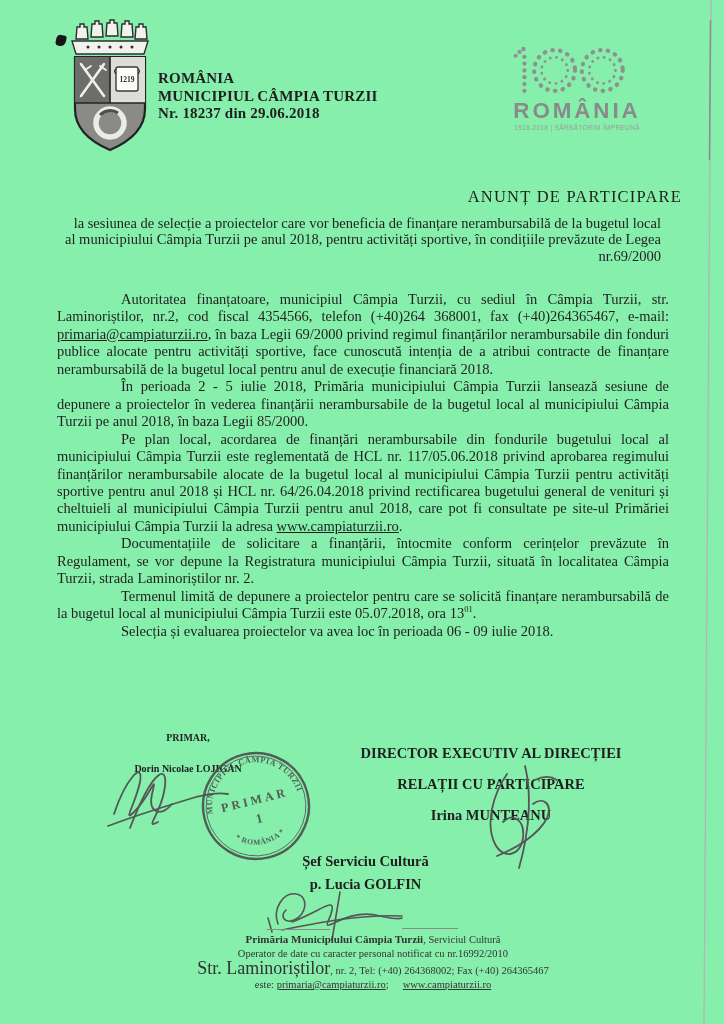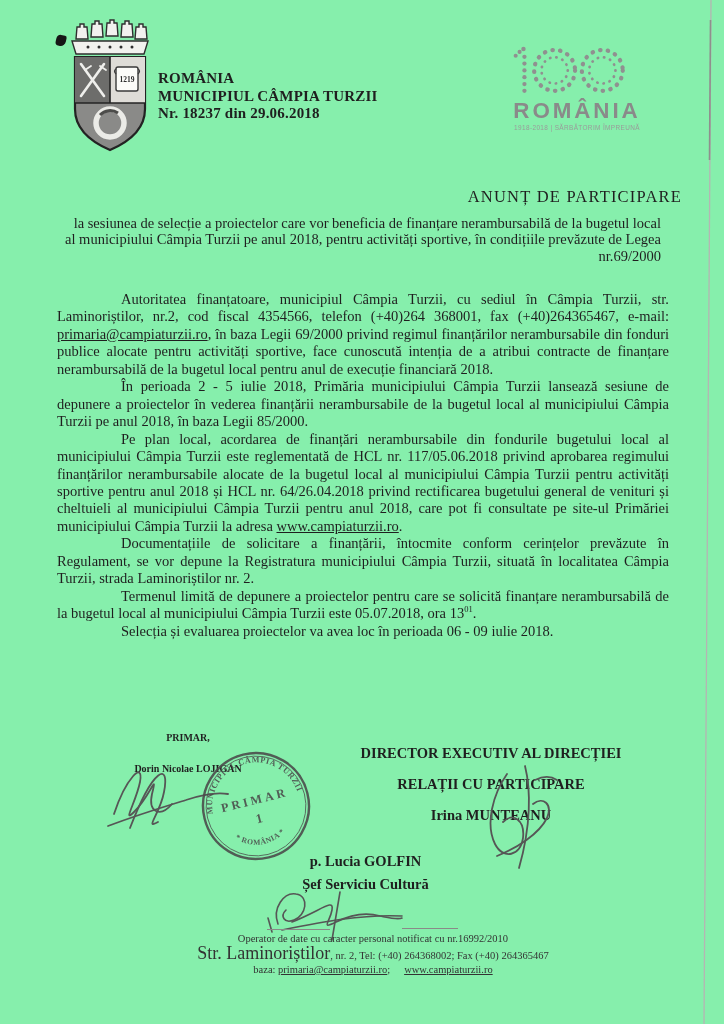--- a/index.html
+++ b/index.html
@@ -141,22 +141,22 @@
   <div class="sig-left">
     <div>PRIMAR,</div>
     <div>Dorin Nicolae LOJIGAN</div>
   </div>
   <div class="sig-right">
     <div>DIRECTOR EXECUTIV AL DIRECȚIEI</div>
     <div>RELAȚII CU PARTICIPARE</div>
     <div>Irina MUNTEANU</div>
   </div>
   <div class="sig-center">
+    <div>Șef Serviciu Cultură</div>
     <div>p. Lucia GOLFIN</div>
-    <div>Șef Serviciu Cultură</div>
   </div>
 
   <svg class="sig-svg" style="left:100px;top:748px;" width="140" height="95" viewBox="0 0 140 95">
     <g fill="none" stroke="#565656" stroke-width="1.8" stroke-linecap="round">
       <path d="M14 66 C 26 30, 44 12, 40 34 C 36 54, 22 76, 34 64 C 50 48, 58 22, 52 46 C 48 64, 60 70, 72 56"></path>
       <path d="M30 80 C 54 18, 70 14, 64 44 C 60 66, 44 82, 58 74"></path>
       <path d="M8 78 C 40 66, 60 60, 86 52 C 104 46, 116 44, 128 46"></path>
     </g>
   </svg>
 
@@ -195,18 +195,19 @@
       <path d="M20 46 C 60 38, 100 30, 140 32"></path>
       <path d="M6 34 L10 48"></path>
       <path d="M78 8 L70 56"></path>
     </g>
   </svg>
 
   <div class="divider-seg" style="left:267px;top:929px;width:63px;"></div>
   <div class="divider-seg" style="left:402px;top:928px;width:56px;"></div>
 
   <div class="footer">
+    <div><span class="b">Primăria Municipiului Câmpia Turzii</span><span>, Serviciul Cultură</span></div>
     <div>Operator de date cu caracter personal notificat cu nr.16992/2010</div>
     <div><span class="big">Str. Laminoriștilor</span><span>, nr. 2, Tel:   (+40) 264368002;   Fax (+40) 264365467</span></div>
-    <div><span>baza: </span><span class="flink">primaria@campiaturzii.ro</span><span class="sep">;</span><span class="flink">www.campiaturzii.ro</span></div>
+    <div><span>este: </span><span class="flink">primaria@campiaturzii.ro</span><span class="sep">;</span><span class="flink">www.campiaturzii.ro</span></div>
   </div>
 
 </div>
 
 </body></html>

